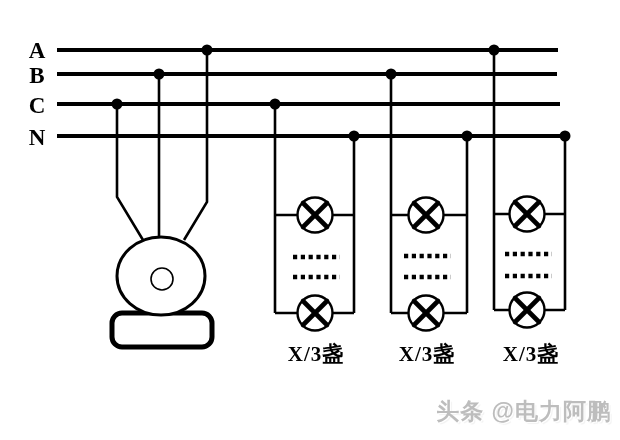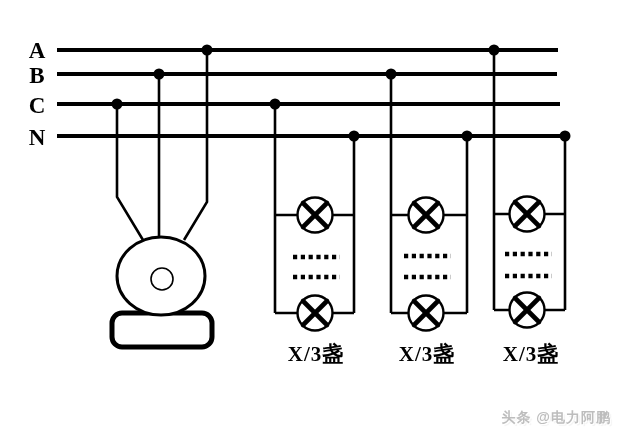--- a/index.html
+++ b/index.html
@@ -30,21 +30,21 @@
   text.group-label {
     font-family: "Liberation Serif", serif;
     font-weight: bold; font-size: 21px;
     fill: var(--line, #000);
     letter-spacing: 1px;
   }
 
   .watermark {
     position: absolute; right: 9px; bottom: 13px;
     font-family: "Liberation Sans", sans-serif;
-    font-weight: bold; font-size: 14px; letter-spacing: 1px;
+    font-weight: bold; font-size: 23px; letter-spacing: 1px;
     color: var(--watermark, #bdbdbd);
     text-shadow: 1px 1px 0 #ffffff, 2px 2px 1px #f2f2f2;
     user-select: none;
   }
 </style>
 </head>
 <body>
 
 <svg class="stage" viewBox="0 0 620 440" aria-hidden="false">
 

